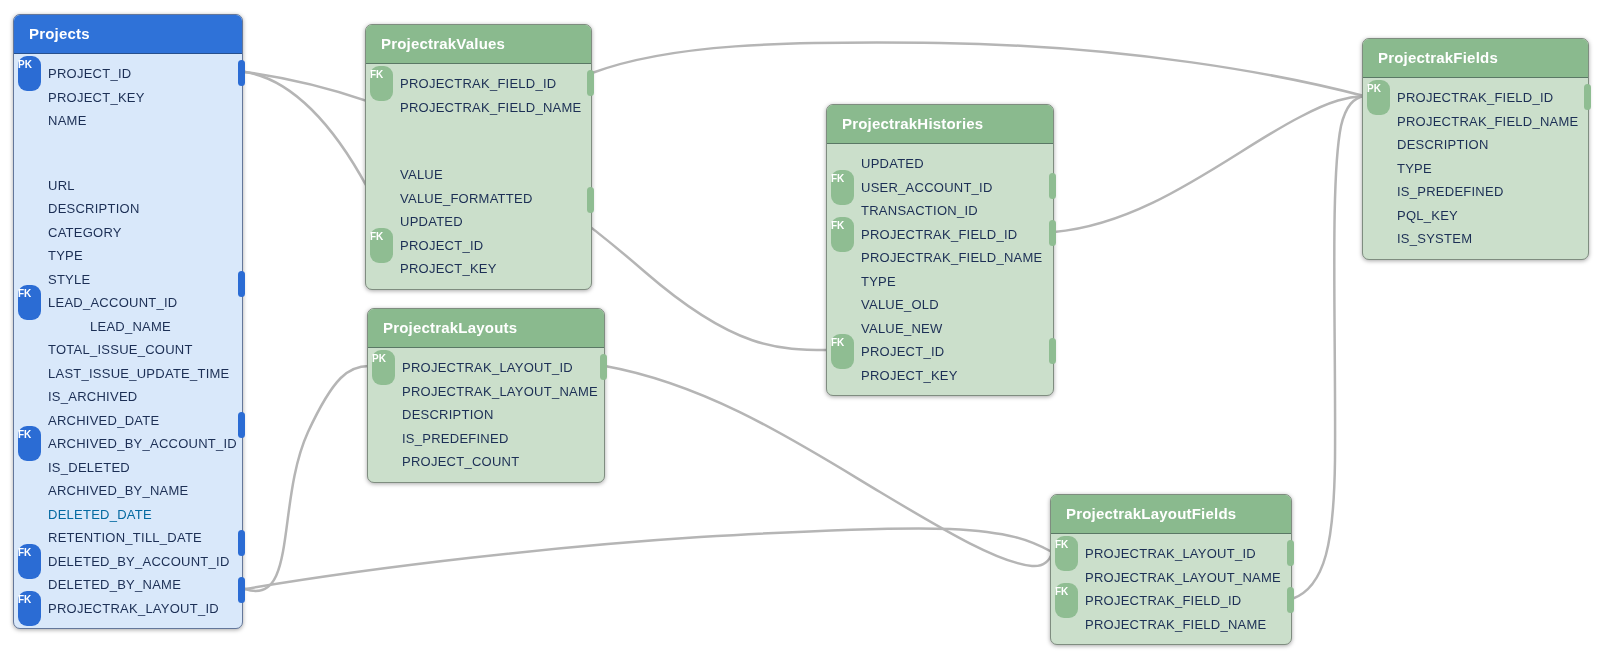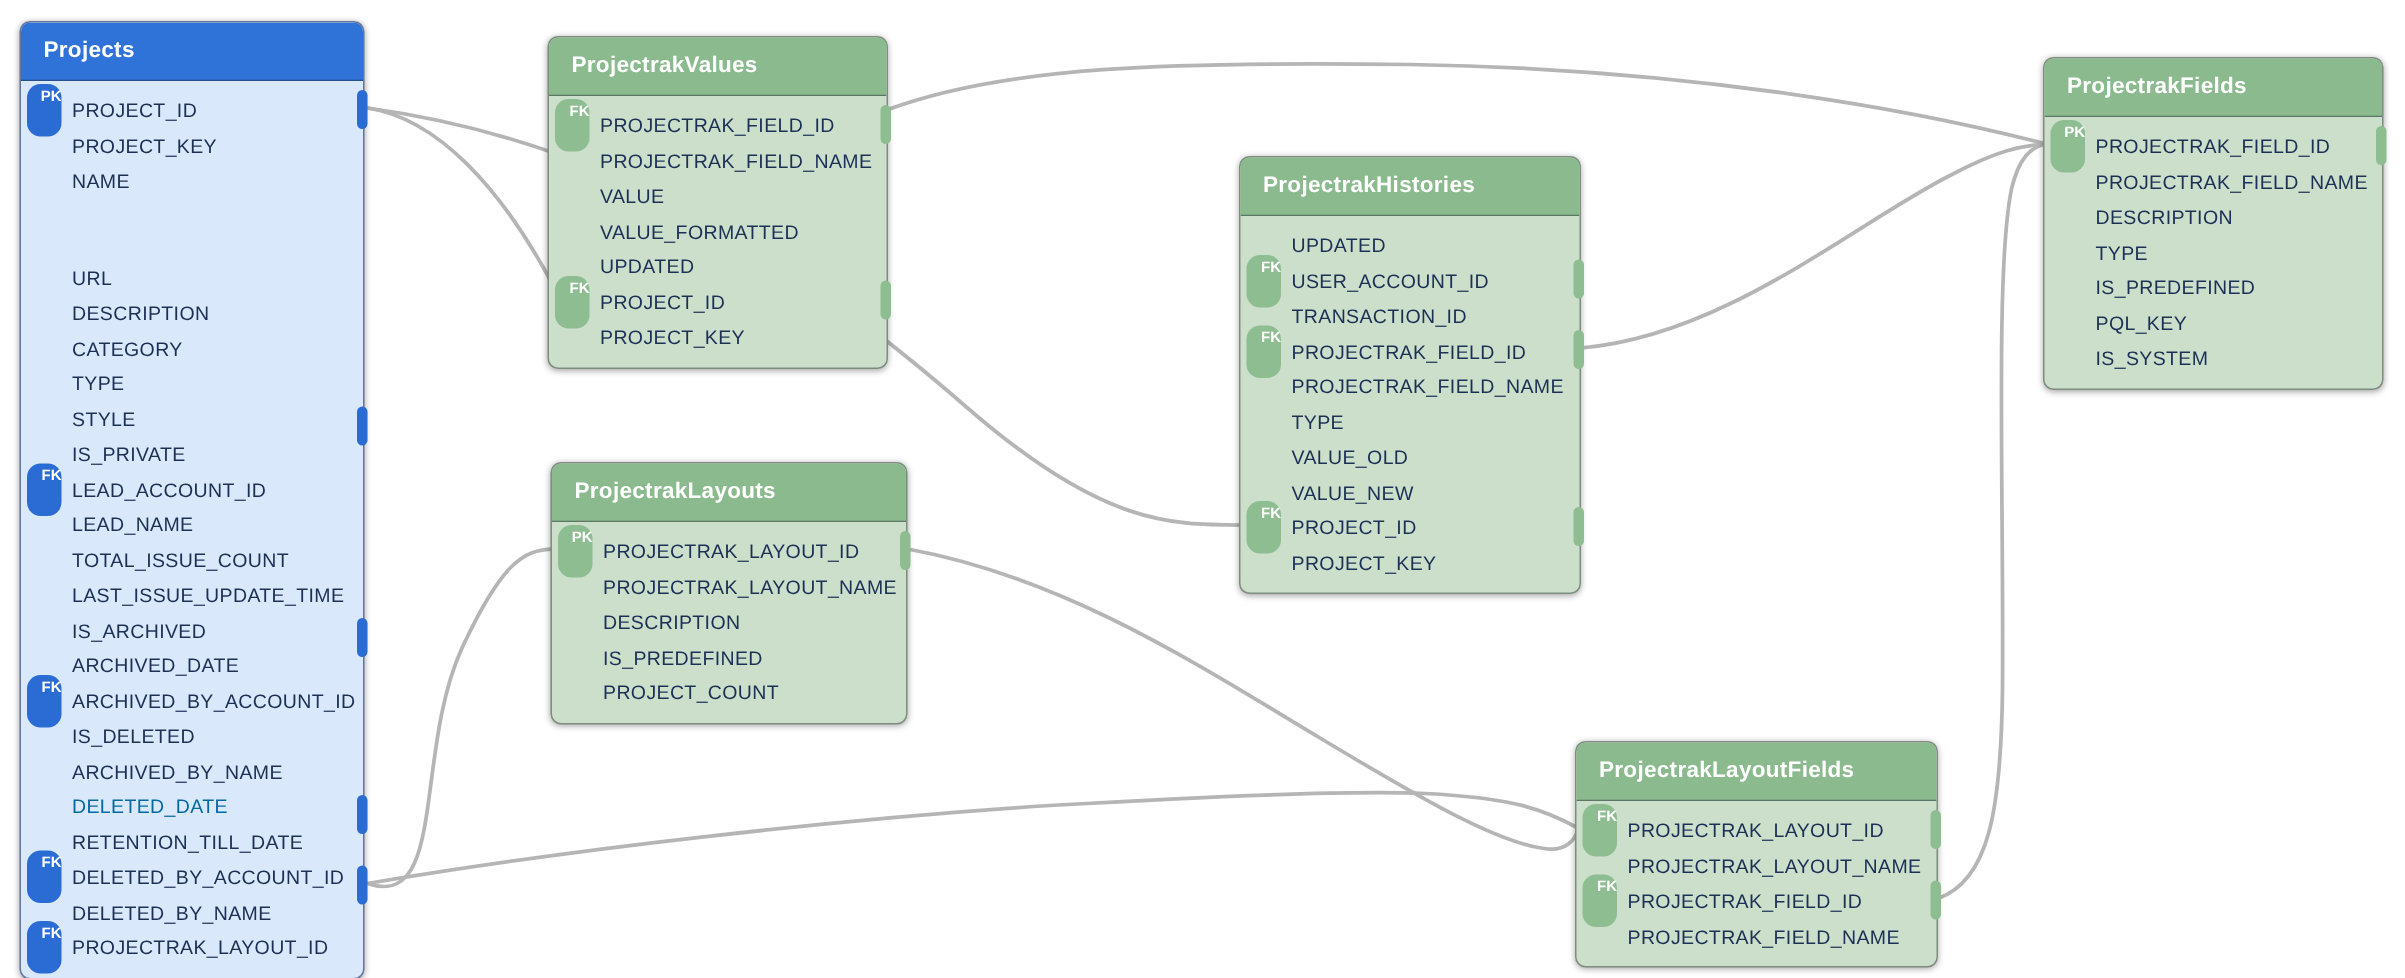--- a/index.html
+++ b/index.html
@@ -27,21 +27,21 @@
     border-bottom-left-radius:6px;border-bottom-right-radius:6px;
   }
   .row{
     height:23.5px;display:flex;align-items:center;
     padding-left:4px;font-size:13px;letter-spacing:0.25px;
     white-space:nowrap;
   }
   .pill{
     flex:0 0 auto;width:23px;height:35px;border-radius:9px;
     color:#ffffff;font-size:10px;font-weight:bold;
-    text-align:right;line-height:17px;letter-spacing:0;
+    text-align:left;line-height:17px;letter-spacing:0;
   }
   .pill.empty{visibility:hidden;}
   .collabel{margin-left:7px;}
   .stub{
     position:absolute;width:7px;height:26px;border-radius:3.5px;
     right:-3px;
   }
 </style>
 </head>
 <body>
@@ -87,28 +87,24 @@
         </div>
         <div class="row" style="color: rgb(28, 47, 85);">
           <span class="pill empty"></span>
           <span class="collabel">TYPE</span>
         </div>
         <div class="row" style="color: rgb(28, 47, 85);">
           <span class="pill empty"></span>
           <span class="collabel">STYLE</span>
         </div>
         <div class="row" style="color: rgb(28, 47, 85);">
-          <span class="pill empty"></span>
-          <span class="collabel">IS_PRIVATE</span>
-        </div>
-        <div class="row" style="color: rgb(28, 47, 85);">
           <span class="pill" style="background: rgb(43, 108, 212);">FK</span>
           <span class="collabel">LEAD_ACCOUNT_ID</span>
         </div>
-        <div class="row" style="color: rgb(28, 47, 85);">
+        <div class="row" style="color: rgb(28, 47, 85); margin-left: 42px;">
           <span class="pill empty"></span>
           <span class="collabel">LEAD_NAME</span>
         </div>
         <div class="row" style="color: rgb(28, 47, 85);">
           <span class="pill empty"></span>
           <span class="collabel">TOTAL_ISSUE_COUNT</span>
         </div>
         <div class="row" style="color: rgb(28, 47, 85);">
           <span class="pill empty"></span>
           <span class="collabel">LAST_ISSUE_UPDATE_TIME</span>
@@ -164,21 +160,21 @@
       <div class="thead" style="background: rgb(138, 186, 142);">ProjectrakValues</div>
       <div class="tbody">
         <div class="row" style="color: rgb(28, 47, 85);">
           <span class="pill" style="background: rgb(143, 189, 146);">FK</span>
           <span class="collabel">PROJECTRAK_FIELD_ID</span>
         </div>
         <div class="row" style="color: rgb(28, 47, 85);">
           <span class="pill empty"></span>
           <span class="collabel">PROJECTRAK_FIELD_NAME</span>
         </div>
-        <div class="row" style="color: rgb(28, 47, 85);">
+        <div class="row" style="color: rgb(28, 47, 85); margin-top: 44px;">
           <span class="pill empty"></span>
           <span class="collabel">VALUE</span>
         </div>
         <div class="row" style="color: rgb(28, 47, 85);">
           <span class="pill empty"></span>
           <span class="collabel">VALUE_FORMATTED</span>
         </div>
         <div class="row" style="color: rgb(28, 47, 85);">
           <span class="pill empty"></span>
           <span class="collabel">UPDATED</span>

